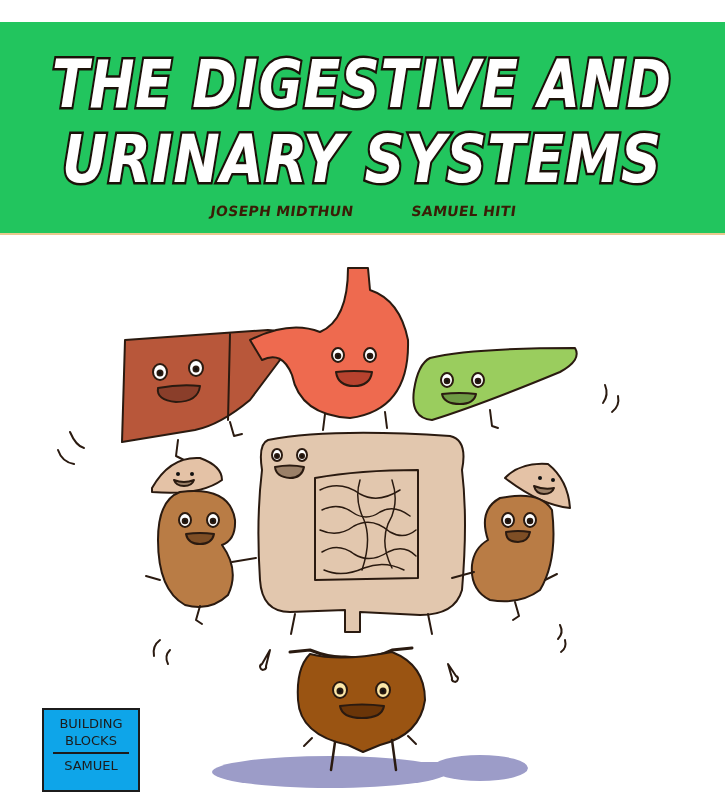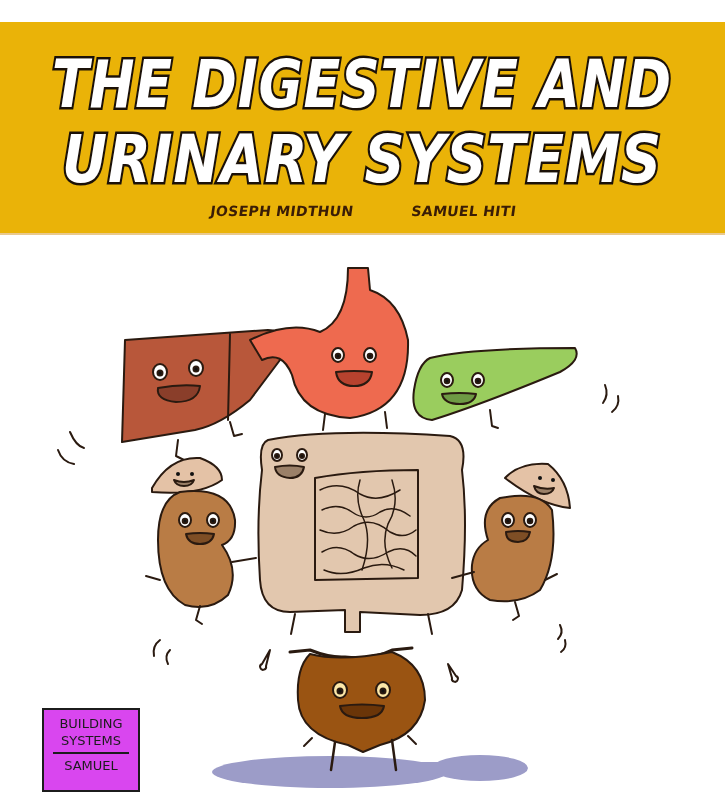--- a/index.html
+++ b/index.html
@@ -2,21 +2,21 @@
 <html><head>
   <meta charset="utf-8">
   <style>
     html, body { margin: 0; padding: 0; }
     body {
       width: 725px; height: 800px; background: #ffffff; position: relative; overflow: hidden;
       font-family: "DejaVu Sans", sans-serif;
     }
     .banner {
       position: absolute; left: 0; top: 22px; width: 725px; height: 211px;
-      background: #eab308;
+      background: #22c55e;
       border-bottom: 2px solid #e9c98f;
     }
     .title-svg { position: absolute; left: 0; top: 0; width: 725px; height: 211px; }
     .title-line {
       font-family: "DejaVu Sans", sans-serif;
       font-weight: bold; font-style: italic;
       font-size: 66px;
       fill: #ffffff; stroke: #1b1108; stroke-width: 5px;
       paint-order: stroke fill;
       letter-spacing: 1px;
@@ -24,21 +24,21 @@
     .authors {
       position: absolute; left: 0; top: 181px; width: 725px; height: 24px;
       display: flex; justify-content: center; gap: 58px;
       font-family: "DejaVu Sans", sans-serif; font-weight: bold; font-size: 14px;
       color: #3a1d06; letter-spacing: 0.3px;
     }
     .authors span { transform: skewX(-8deg); display: inline-block; }
     .art { position: absolute; left: 0; top: 233px; width: 725px; height: 567px; }
     .series-box {
       position: absolute; left: 42px; top: 708px; width: 98px; height: 84px;
-      border: 2px solid #1c1c1c; background: #d946ef; box-sizing: border-box;
+      border: 2px solid #1c1c1c; background: #0ea5e9; box-sizing: border-box;
       font-family: "DejaVu Sans", sans-serif; font-size: 13px; color: #1c1c1c;
       text-align: center; line-height: 17px;
     }
     .series-box .top { padding-top: 5px; }
     .series-box .rule { width: 76px; height: 2px; background: #1c1c1c; margin: 3px auto 3px; }
   </style>
 </head>
 <body>
 
 <div class="banner">
@@ -171,16 +171,16 @@
       <path d="M335 742 l-4 28" fill="none" stroke-width="2.5"></path>
         <path d="M392 740 l4 30" fill="none" stroke-width="2.5"></path>
       <path d="M312 738 l-8 8" fill="none"></path>
         <path d="M408 736 l8 8" fill="none"></path>
     </g>
   </g>
 </svg>
 
 <div class="series-box">
   <div class="top">BUILDING</div>
-  <div>SYSTEMS</div>
+  <div>BLOCKS</div>
   <div class="rule"></div>
   <div>SAMUEL</div>
 </div>
 
 </body></html>

